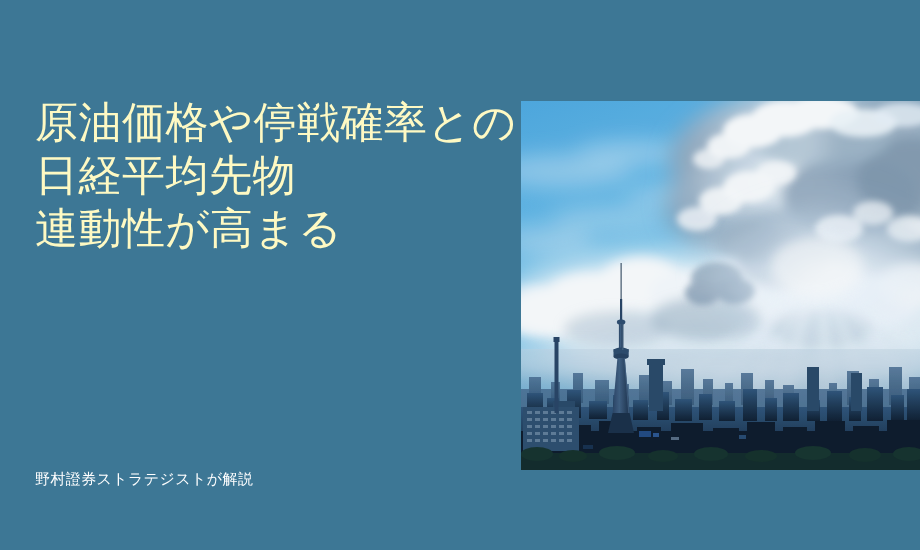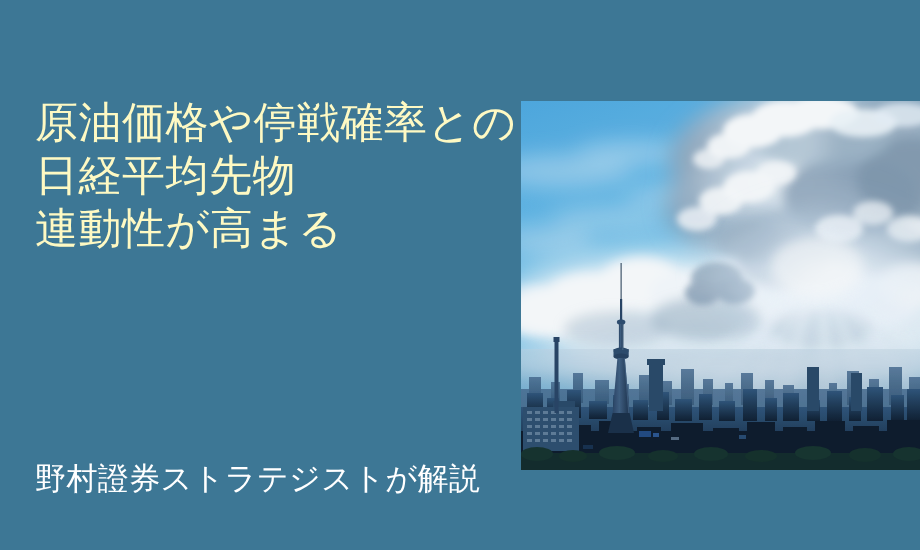--- a/index.html
+++ b/index.html
@@ -31,21 +31,21 @@
     letter-spacing: 0.5px;
     white-space: nowrap;
   }
   #headline .hl-line { display: block; }
 
   #subtitle {
     position: absolute;
     left: 35px;
     top: 464px;
     color: #ffffff;
-    font-size: 31px;
+    font-size: 15px;
     line-height: 30px;
     font-weight: 400;
     letter-spacing: 0.4px;
     white-space: nowrap;
   }
 
   
   #photo {
     position: absolute;
     left: 521px;

